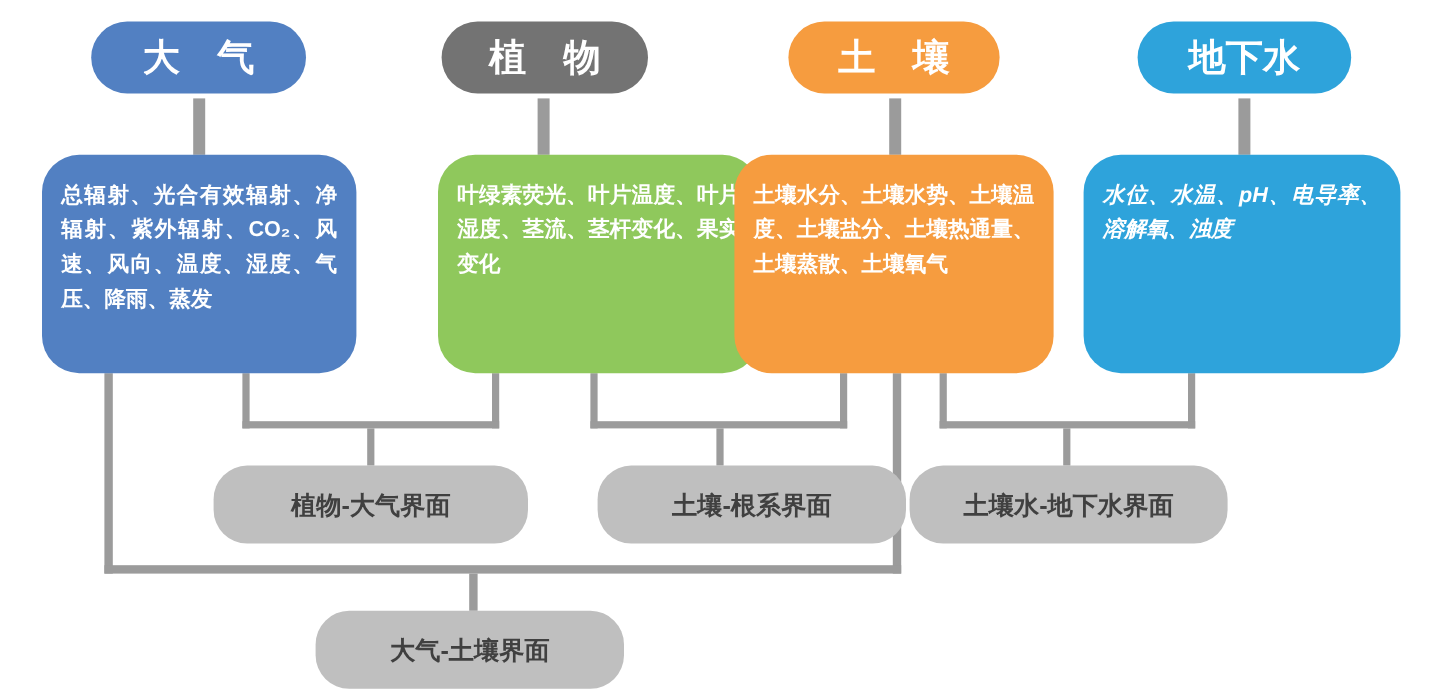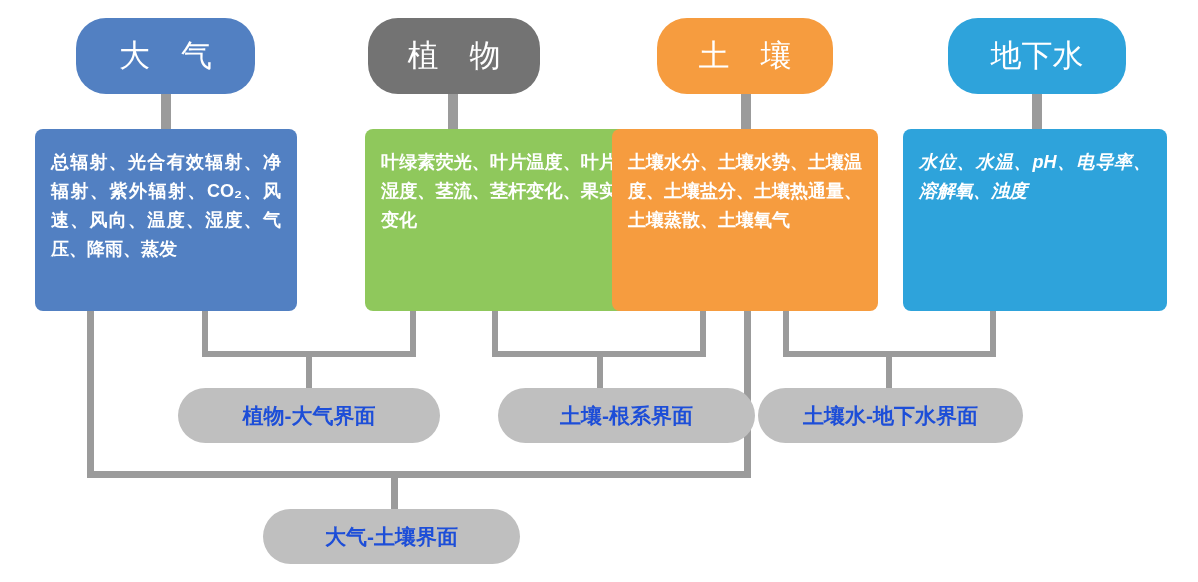--- a/index.html
+++ b/index.html
@@ -4,43 +4,43 @@
 <style>
   html,body{margin:0;padding:0;background:#ffffff;}
   .stage{
     position:relative;
     width:1198px;height:582px;
     background:#ffffff;
     font-family:"Liberation Sans","DejaVu Sans",sans-serif;
     overflow:hidden;
   }
   .pill-header{
-    position:absolute;top:18px;height:76px;
+    position:absolute;top:18px;height:60px;
     border-radius:30px;
     display:flex;align-items:center;justify-content:center;
-    color:#ffffff;font-size:31px;font-weight:normal;
+    color:#ffffff;font-size:31px;font-weight:bold;
     z-index:2;
   }
   .detail-box{
     position:absolute;top:129px;height:182px;
-    border-radius:8px;
+    border-radius:31px;
     box-sizing:border-box;
     padding:19px 16px;
     color:#ffffff;font-size:18px;font-weight:bold;line-height:29px;
     text-align:justify;text-justify:inter-character;text-align-last:left;
     z-index:2;
   }
   .conn{
     position:absolute;background:#9b9b9b;z-index:1;
   }
   .iface{
-    position:absolute;height:55px;
+    position:absolute;height:65px;
     background:#bfbfbf;border-radius:28px;
     display:flex;align-items:center;justify-content:center;
-    color:#1d4ed8;font-size:21px;font-weight:bold;
+    color:#404040;font-size:21px;font-weight:bold;
     z-index:2;
   }
 </style>
 </head>
 <body>
 
 <div class="stage">
 
   <div class="pill-header" style="left: 76px; width: 179px; background-color: rgb(82, 128, 194);">大　气</div>
   <div class="pill-header" style="left: 368px; width: 172px; background-color: #737373; text-align: right;">植　物</div>

